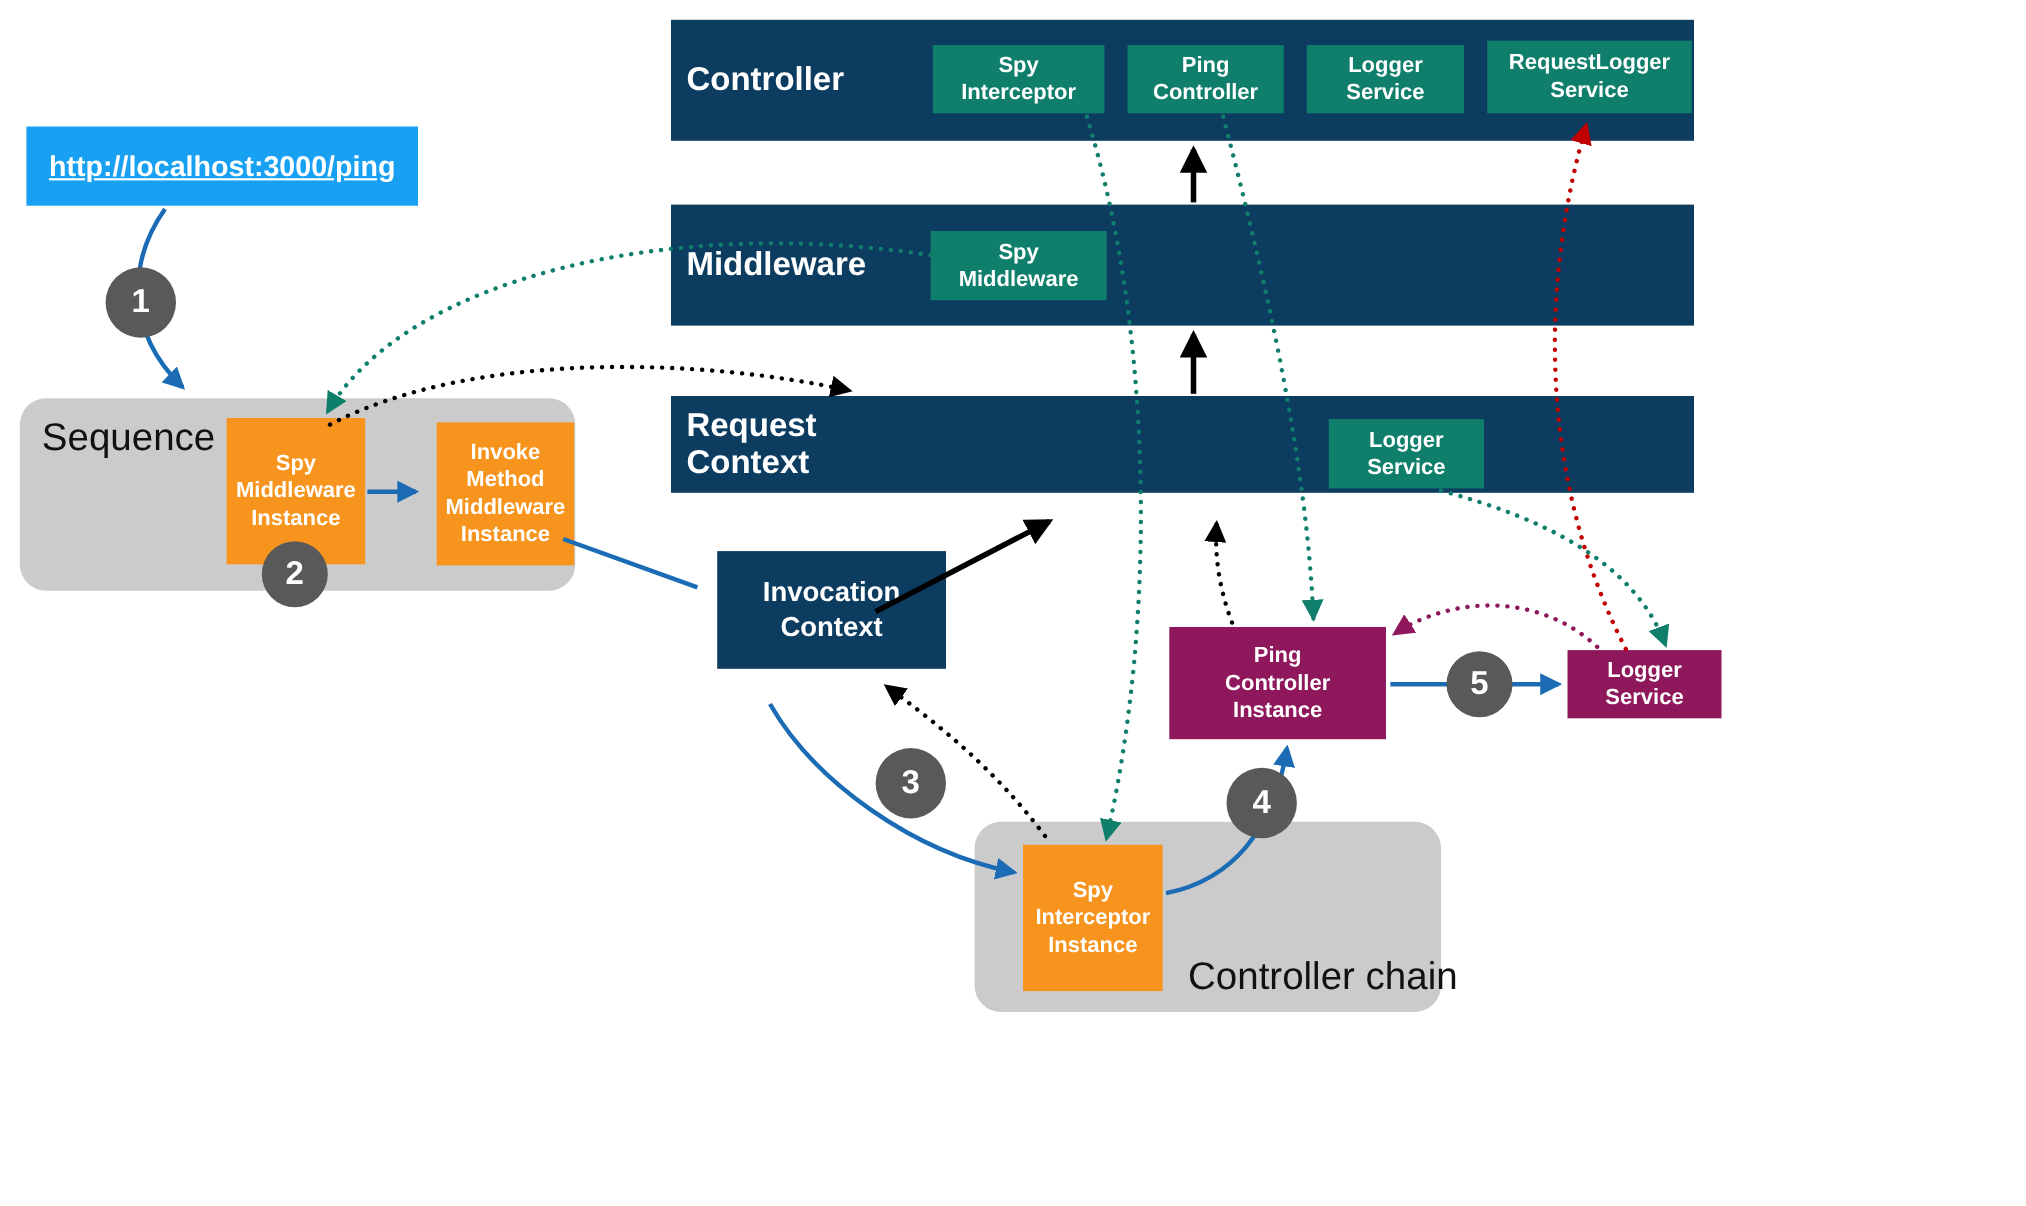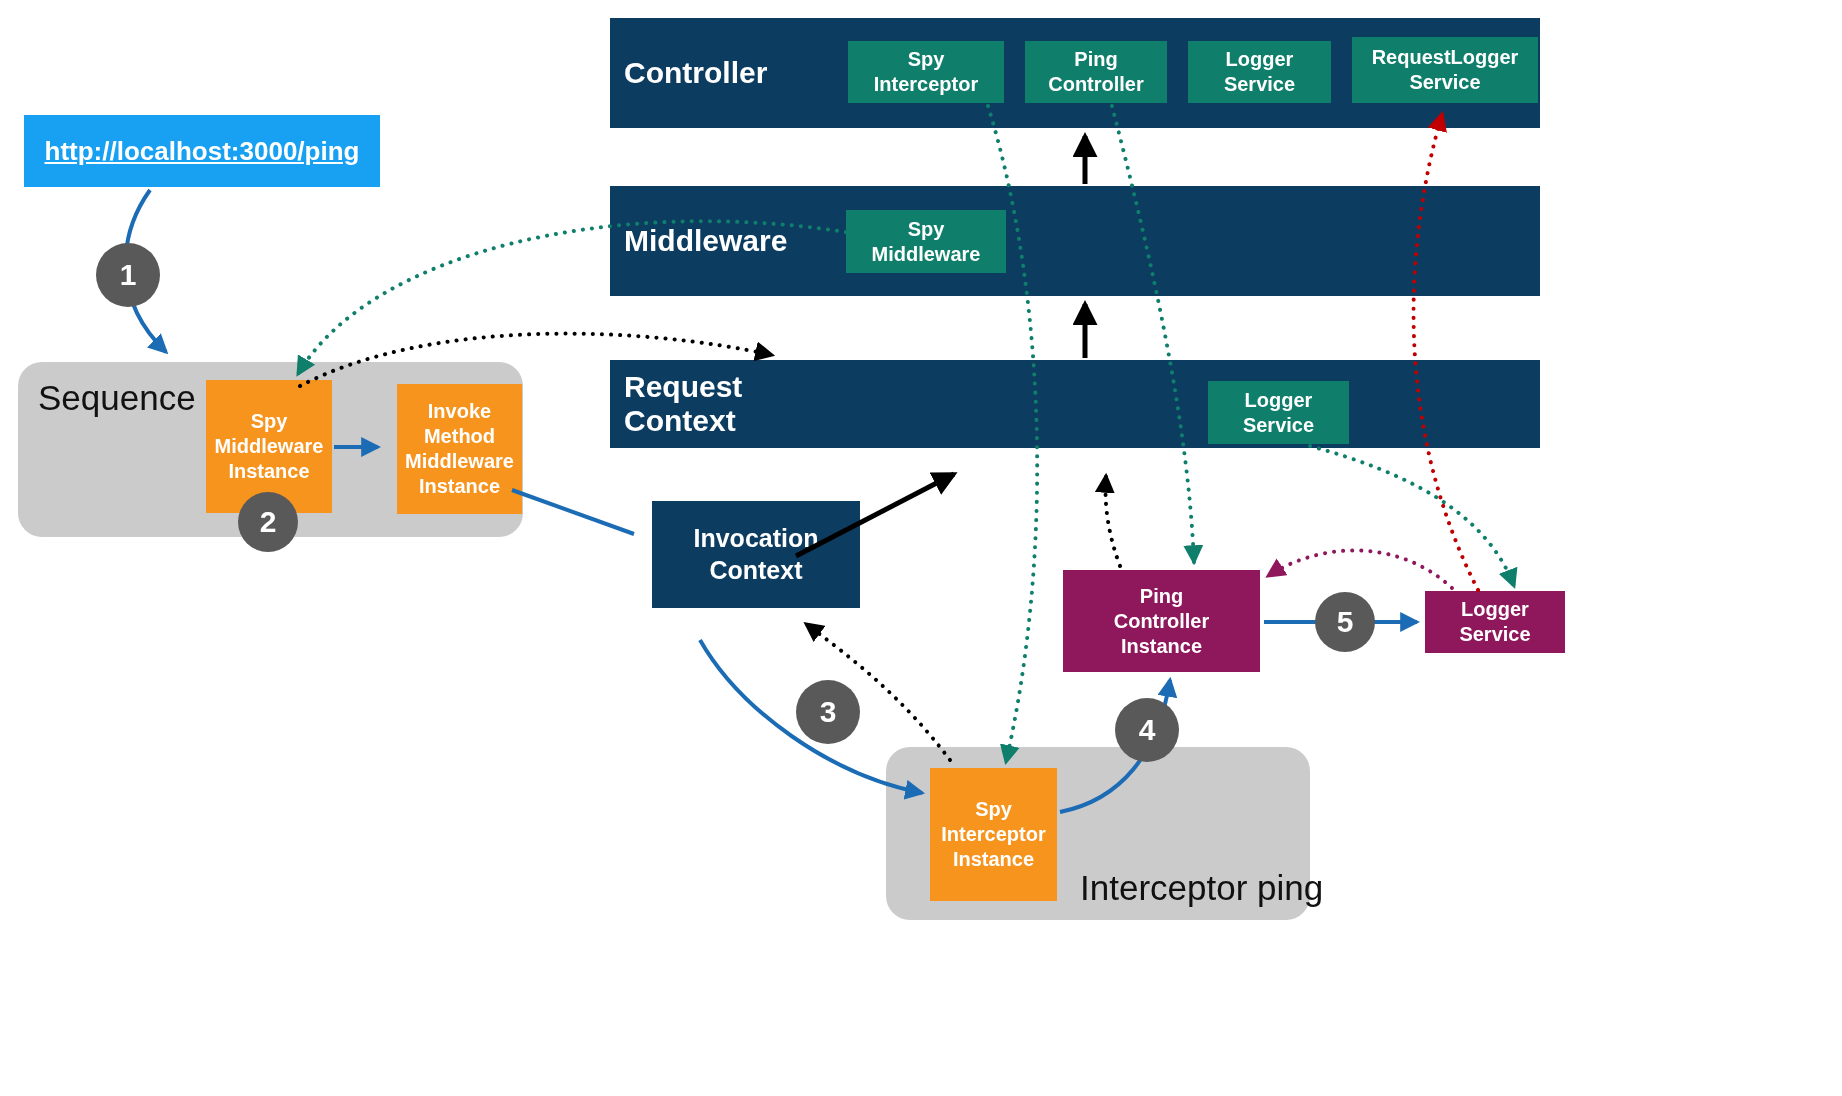--- a/index.html
+++ b/index.html
@@ -56,21 +56,21 @@
 </style>
 </head>
 <body>
 
 <div class="canvas">
 
   <div class="panel" style="left:18px;top:362px;width:505px;height:175px;"></div>
   <div class="panel-label" style="left:38px;top:378px;">Sequence</div>
 
   <div class="panel" style="left:886px;top:747px;width:424px;height:173px;"></div>
-  <div class="panel-label" style="left:1080px;top:868px;">Interceptor ping</div>
+  <div class="panel-label" style="left:1080px;top:868px;">Controller chain</div>
 
   <div class="layer" style="left:610px;top:18px;width:930px;height:110px;">
     <div class="layer-label">Controller</div>
   </div>
   <div class="layer" style="left:610px;top:186px;width:930px;height:110px;">
     <div class="layer-label">Middleware</div>
   </div>
   <div class="layer" style="left:610px;top:360px;width:930px;height:88px;">
     <div class="layer-label">Request
 Context</div>

